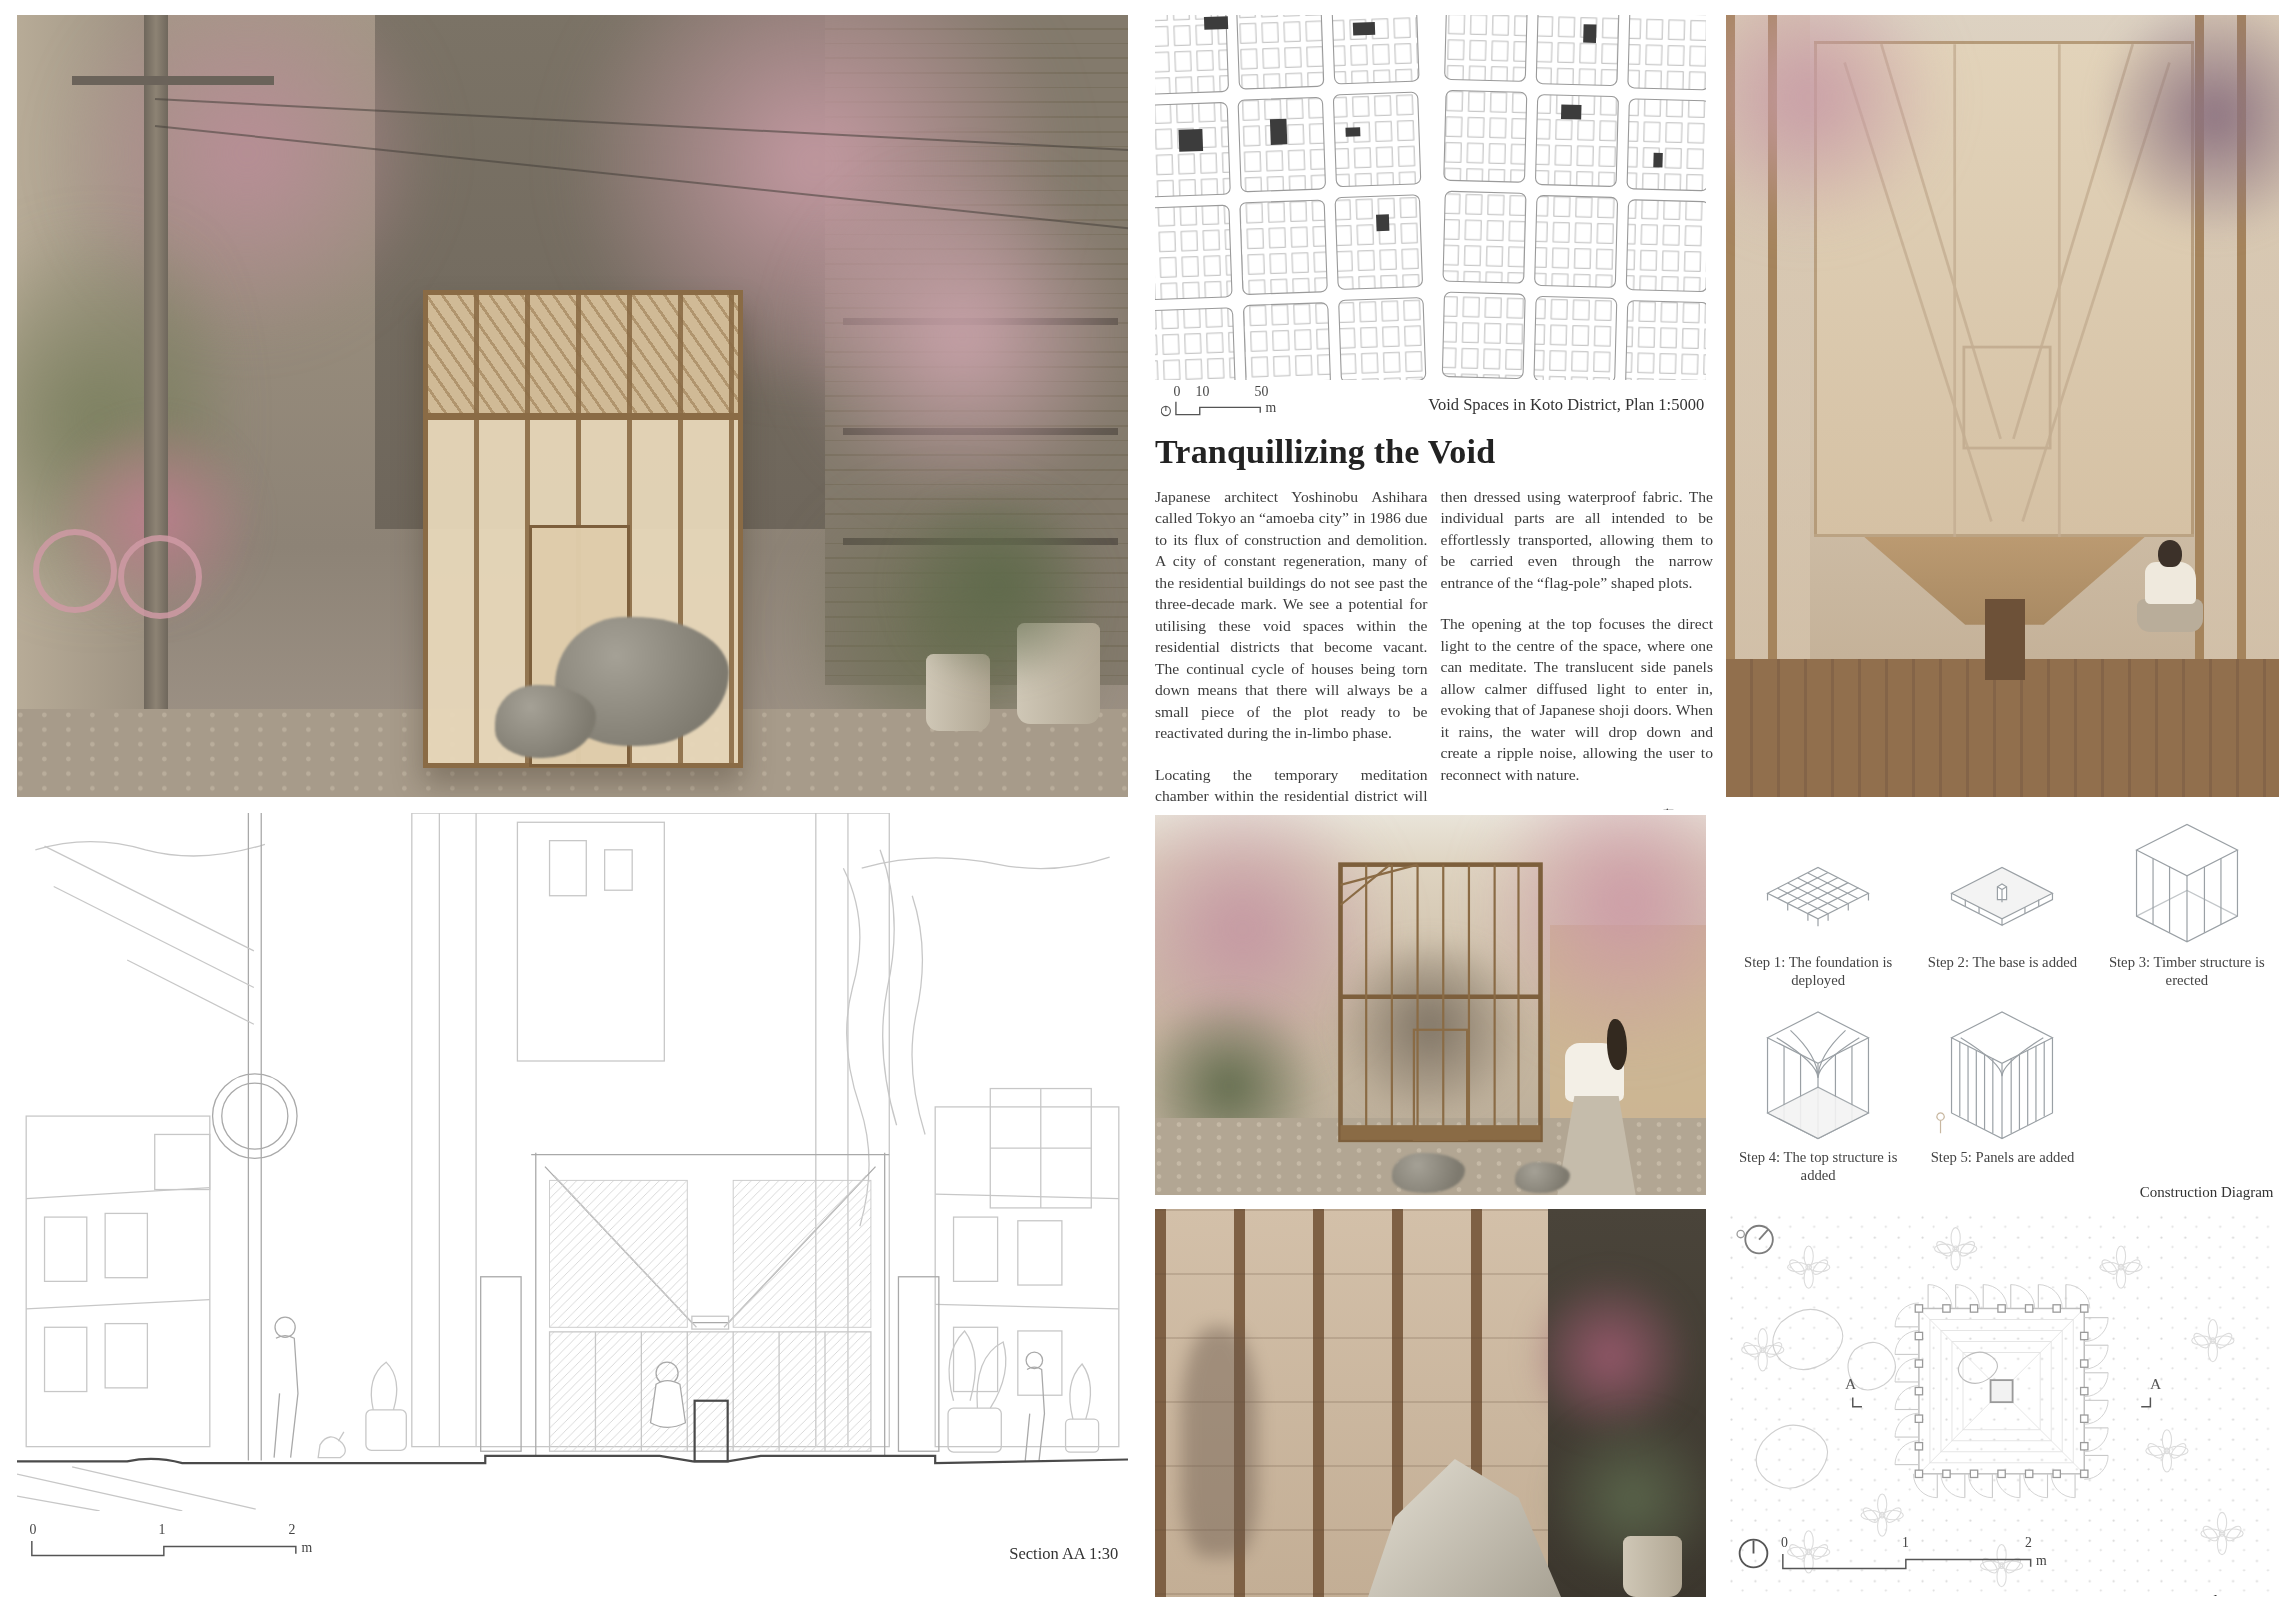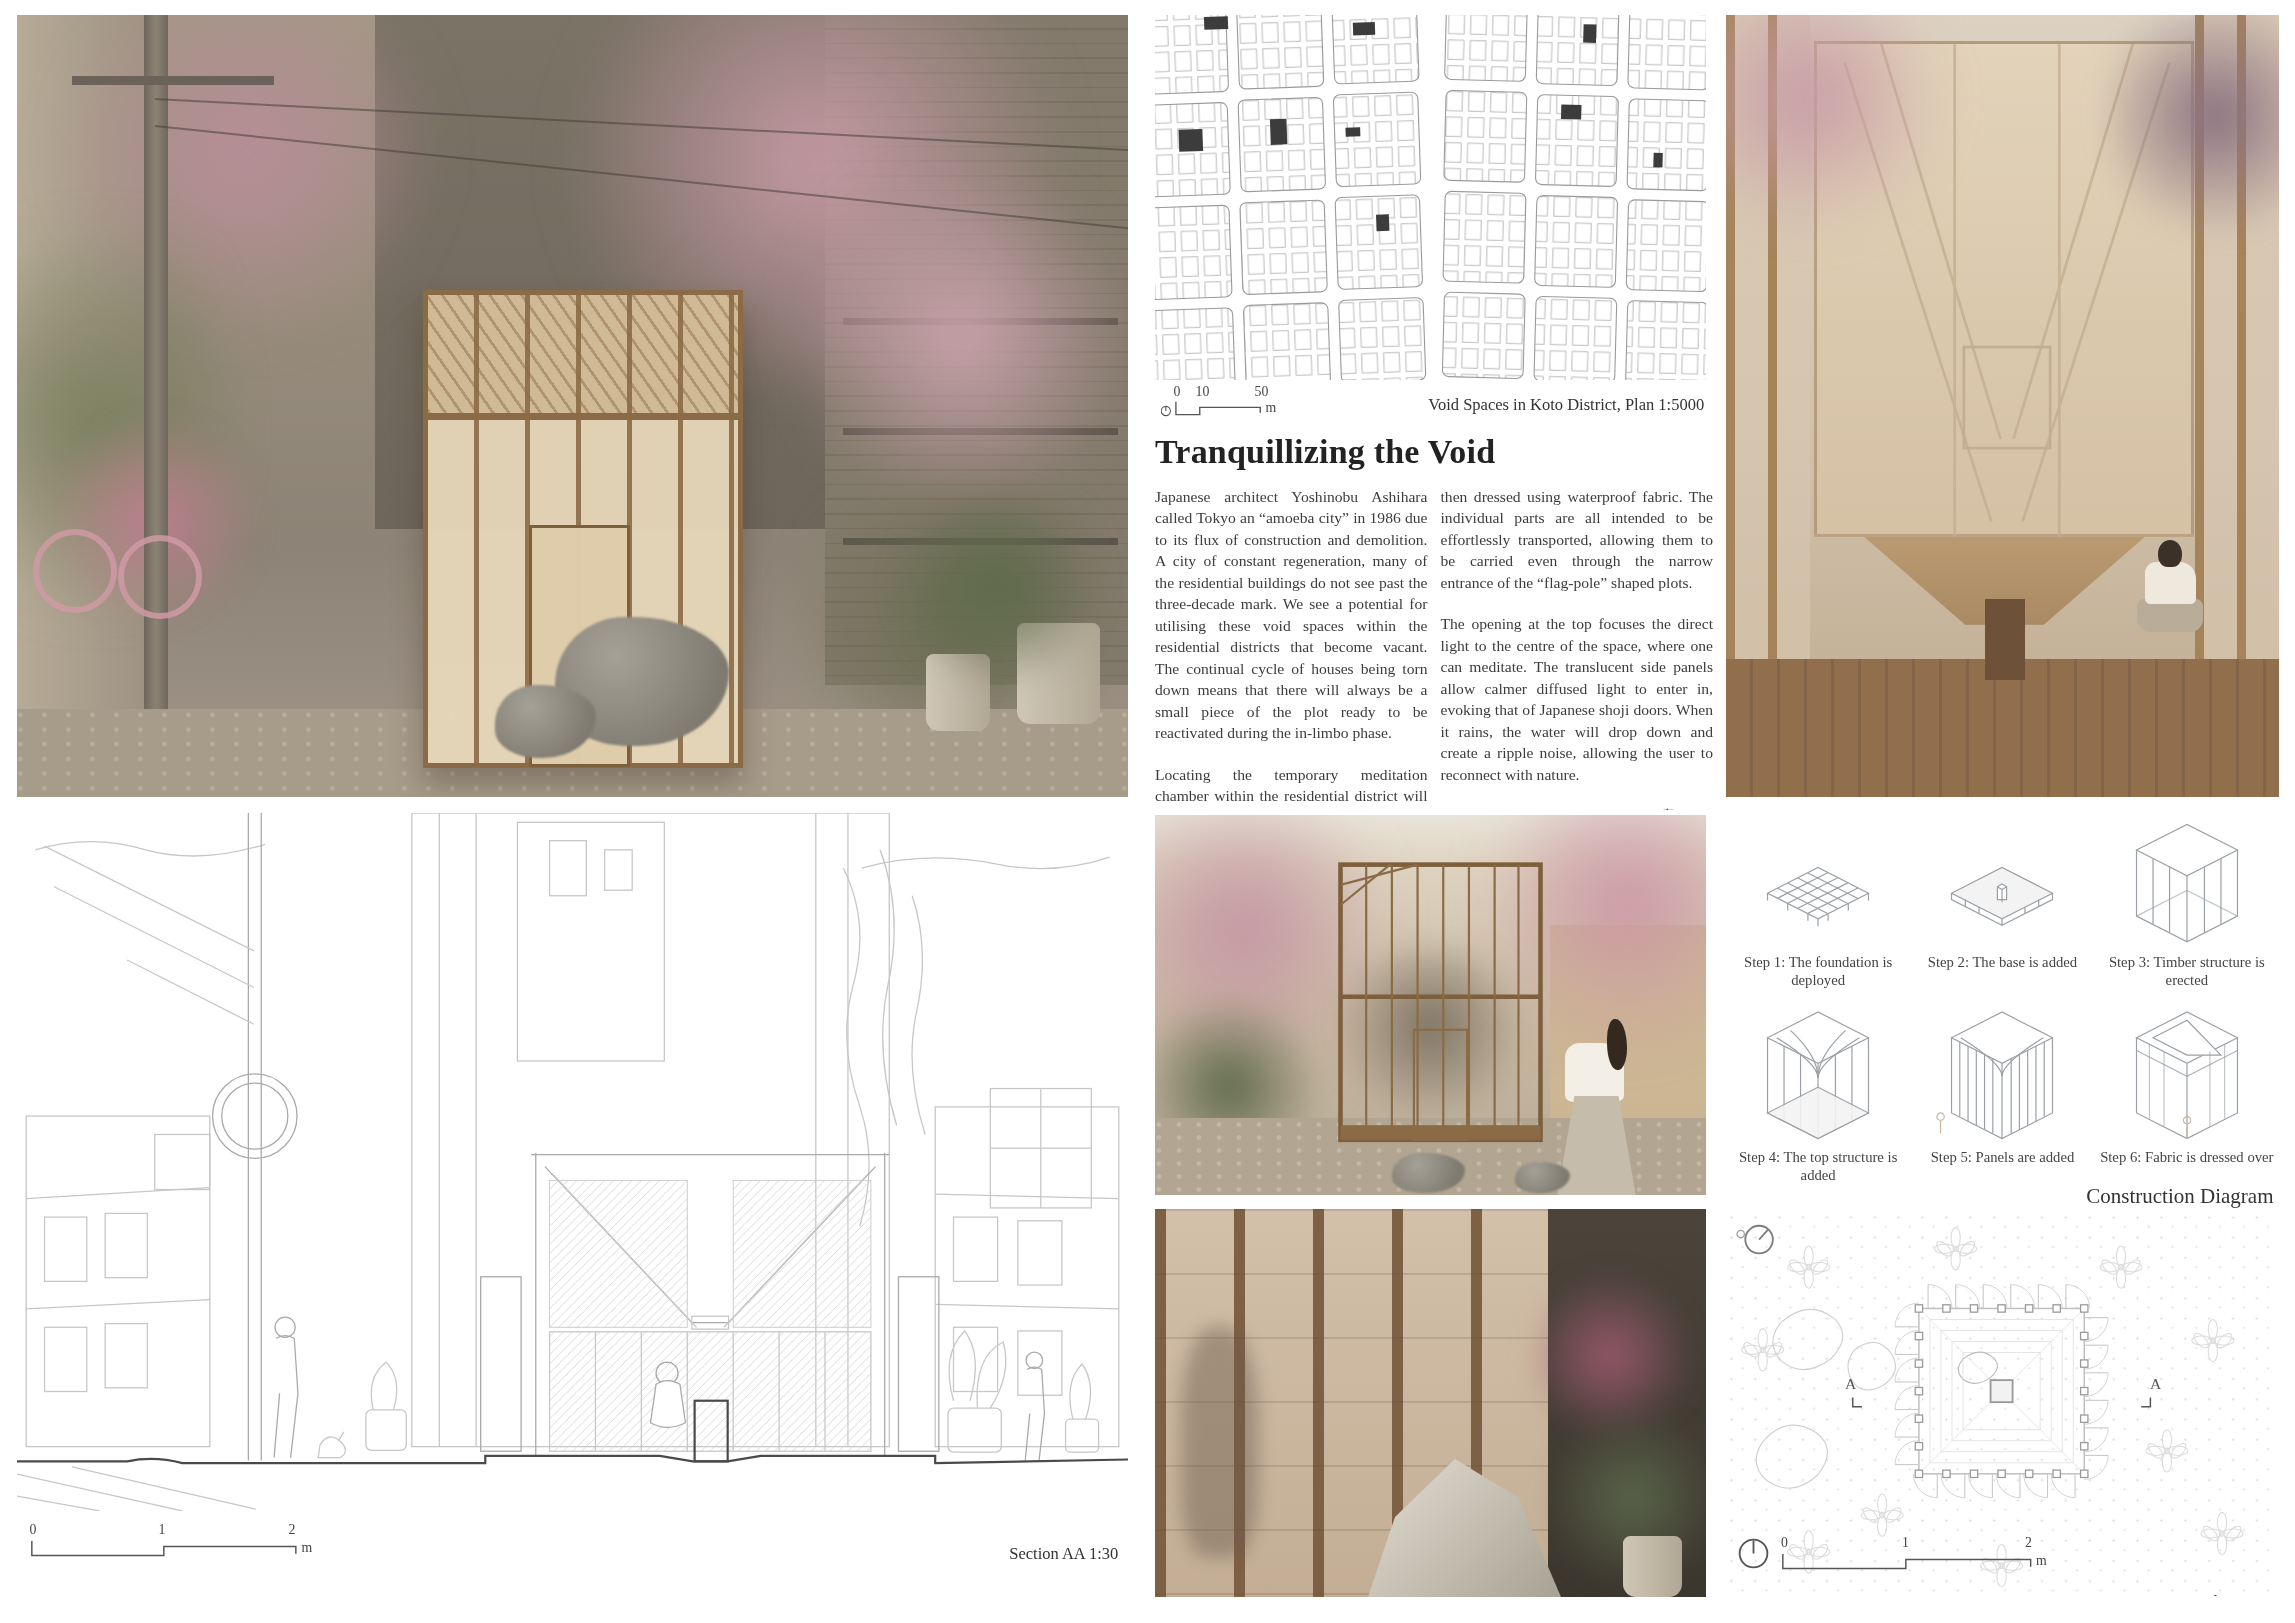--- a/index.html
+++ b/index.html
@@ -98,21 +98,21 @@
   .scalebar { position:relative; height:42px; }
   .scalebar .num { position:absolute; top:0; font-size:13.8px; color:#444; }
   .scalebar .unit { position:absolute; font-size:13.8px; color:#444; }
   .scalebar svg { position:absolute; left:0; top:16.5px; }
 
   
   .cgrid { position:absolute; inset:0; display:grid; grid-template-columns:repeat(3,1fr); grid-template-rows:195px 195px; }
   .cstep { display:flex; flex-direction:column; align-items:center; justify-content:flex-start; }
   .cstep .icon { height:138px; display:flex; align-items:center; justify-content:center; }
   .cstep .lbl { font-size:14.7px; color:#444; text-align:center; width:174px; line-height:18.4px; }
-  .cap-right { position:absolute; right:5.5px; font-size:21px; color:#333; }
+  .cap-right { position:absolute; right:5.5px; font-size:15px; color:#333; }
 
   
   .lw { stroke:#c7c7c7; fill:none; stroke-width:1.4; }
   .lm { stroke:#a9a9a9; fill:none; stroke-width:1.4; }
   .ld { stroke:#4a4a4a; fill:none; stroke-width:2.4; }
   .iso { stroke:#9aa0a5; fill:none; stroke-width:1.3; }
 
   .plan-A { position:absolute; font-size:15.6px; color:#555; }
 </style>
 </head>
@@ -527,35 +527,20 @@
               <path d="M30 30 L85 2 L140 30 L85 58 Z"></path>
               <path d="M30 30 L30 112 L85 140 L140 112 L140 30 M85 58 L85 140"></path>
               <path d="M39 34.5 L39 116 M48 39 L48 121 M57 43.5 L57 125 M66 48 L66 130 M75 52.5 L75 134 M95 52.5 L95 134 M104 48 L104 130 M113 43.5 L113 125 M122 39 L122 121 M131 34.5 L131 116"></path>
               <path d="M40 30 Q85 58 85 72 M130 30 Q85 58 85 72"></path>
               <path d="M18 120 l0 14 M18 120 a4 4 0 1 1 .1 0" stroke="#c8b7a0"></path>
             </g>
           </svg>
         </div>
         <div class="lbl">Step 5: Panels are added</div>
       </div>
-      <div class="cstep">
-        <div class="icon">
-          <svg width="156" height="138" viewBox="0 0 170 150">
-            <g class="iso">
-              <path d="M30 30 L85 2 L140 30 L85 58 Z"></path>
-              <path d="M48 30 L85 11 L122 49 L85 49 Z M48 30 L85 49" fill="#ffffff"></path>
-              <path d="M30 30 L30 112 L85 140 L140 112 L140 30 M85 58 L85 140"></path>
-              <path d="M30 44 L85 72 L140 44" opacity=".8"></path>
-              <path d="M44 37 L44 118 M60 45 L60 127 M110 45 L110 127 M126 37 L126 118" opacity=".6"></path>
-              <path d="M85 140 l0 -12 M85 124 a4 4 0 1 1 .1 0" stroke="#c8b7a0"></path>
-            </g>
-          </svg>
-        </div>
-        <div class="lbl">Step 6: Fabric is dressed over</div>
-      </div>
     </div>
     <div class="cap-right" style="top:369px;">Construction Diagram</div>
   </div>
 
   <div class="panel" style="left:1726px; top:1212px; width:553px; height:384px;">
     <svg width="553" height="384" viewBox="0 0 602 418">
       <rect x="0" y="0" width="602" height="418" fill="url(#dots)"></rect>
       <use href="#flower" x="90" y="60"></use>
         <use href="#flower" x="40" y="150" transform="scale(1)"></use>
       <use href="#flower" x="250" y="40"></use>

